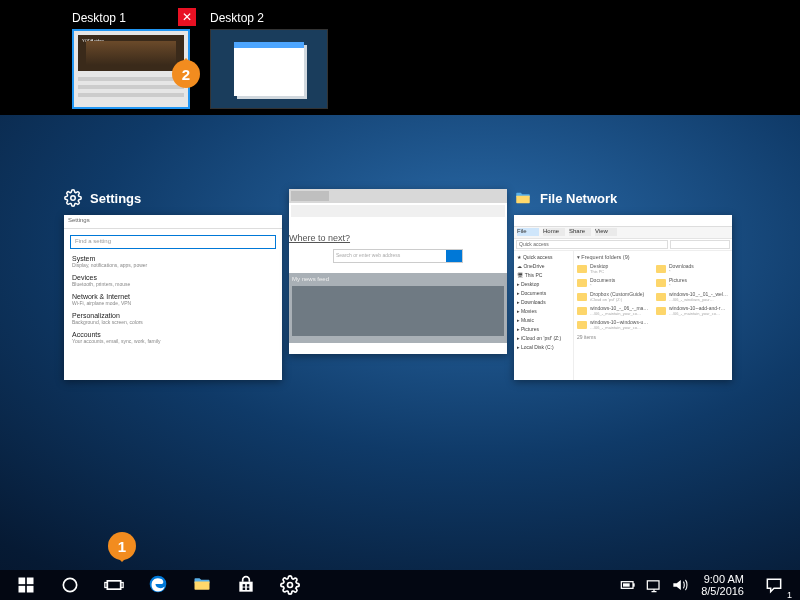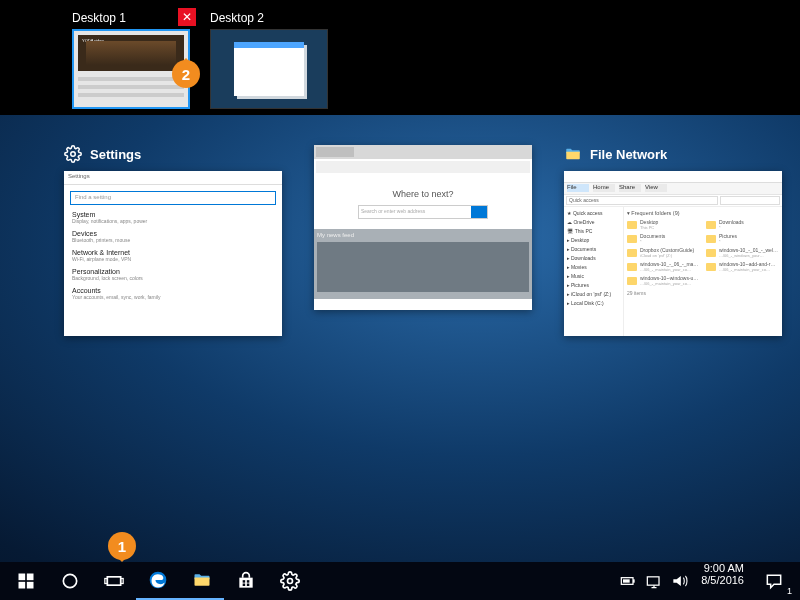--- a/index.html
+++ b/index.html
@@ -83,22 +83,23 @@
     width:100%; height:100%;
     background:#1a3d5c;
     display:flex; align-items:center; justify-content:center;
   }
   .thumb2 .win { width:60%; height:70%; background:#fff; box-shadow:3px 3px 0 rgba(255,255,255,.8); }
   .thumb2 .win::before{content:"";display:block;height:6px;background:#4da6ff;}
 
   
   .task-row {
     display: flex;
-    gap: 32px;
+    gap: 7px;
     padding: 30px 64px 0 64px;
+    margin-top: 44px;
   }
   .task-tile { width: 218px; }
   .task-header {
     display: flex; align-items: center; gap: 8px;
     font-size: 13px; font-weight: 600;
     margin-bottom: 8px;
   }
   .task-header .ico { width:18px; height:18px; display:flex; align-items:center; justify-content:center; }
   .task-thumb {
     width: 218px; height: 165px;
@@ -113,21 +114,21 @@
   .sett-top { height:14px; background:#fff; border-bottom:1px solid #ddd; padding:2px 4px; font-size:6px; color:#666;}
   .sett-search { margin:6px; height:14px; border:1px solid #0078d7; font-size:6px; color:#999; padding:2px 4px;}
   .sett-item { margin:6px 8px; }
   .sett-item .t { font-size:7px; color:#222;}
   .sett-item .s { font-size:5px; color:#888;}
 
   
   .edge-top { height:14px; background:#d8d8d8; display:flex; gap:2px; padding:2px;}
   .edge-tab { background:#bfbfbf; width:38px; height:10px;}
   .edge-addr { height:12px; background:#f0f0f0; margin:2px;}
-  .edge-body { text-align:center; padding:14px 0 6px; font-size:9px; color:#555;}
+  .edge-body { text-align:left; padding:14px 0 6px; font-size:9px; color:#555;text-decoration:underline;}
   .edge-search { width:130px; height:14px; border:1px solid #ccc; margin:0 auto; display:flex;}
   .edge-search .go{ width:16px; background:#0078d7; margin-left:auto;}
   .edge-news { margin-top:10px; height:70px; background:#a9b0b6; font-size:6px; color:#eee; padding:3px;}
   .edge-news .ph{ background:#6f7a83; height:50px; margin-top:4px;}
 
   
   .fe-top { height:12px; background:#fff; border-bottom:1px solid #ddd;}
   .fe-ribbon { height:12px; background:#f6f6f6; border-bottom:1px solid #e4e4e4; display:flex; gap:4px; padding:1px 3px;}
   .fe-ribbon span{ background:#eaeaea; width:22px; height:8px;}
   .fe-ribbon .active{ background:#cfe6fb; }
@@ -141,23 +142,23 @@
   .fe-main .hdr{ font-size:5.5px; color:#555; margin-bottom:3px;}
   .fe-grid { display:grid; grid-template-columns:1fr 1fr; gap:3px 6px;}
   .fe-item { display:flex; gap:3px; font-size:5px; color:#555; align-items:center;}
   .fe-folder{ width:10px; height:8px; background:#fdd66b; border-radius:1px;}
   .fe-item .txt{ flex:1; overflow:hidden;}
   .fe-item .sub{ font-size:4px; color:#aaa;}
 
   
   .taskbar {
     position: absolute; left:0; right:0; bottom:0;
-    height: 38px;
+    height: 30px;
     background: #030712;
-    display: flex; align-items: flex-start;
+    display: flex; align-items: center;
     padding: 0 4px;
   }
   .tb-btn {
     width: 44px; height: 38px;
     display: flex; align-items: center; justify-content: center;
     color: #fff;
   }
   .tb-btn svg { width: 20px; height: 20px; }
   .tb-btn.narrow { width: 26px; }
   .tb-btn.active { border-bottom: 2px solid #66b3ff; }

